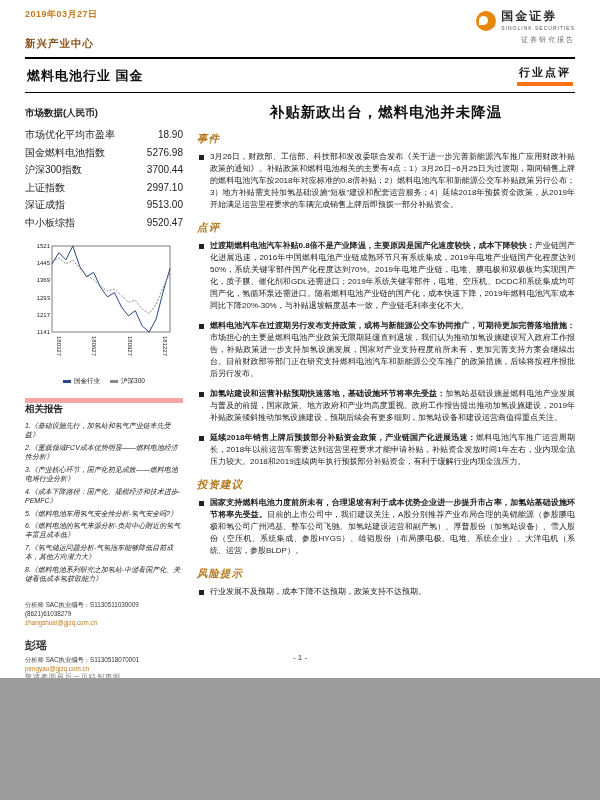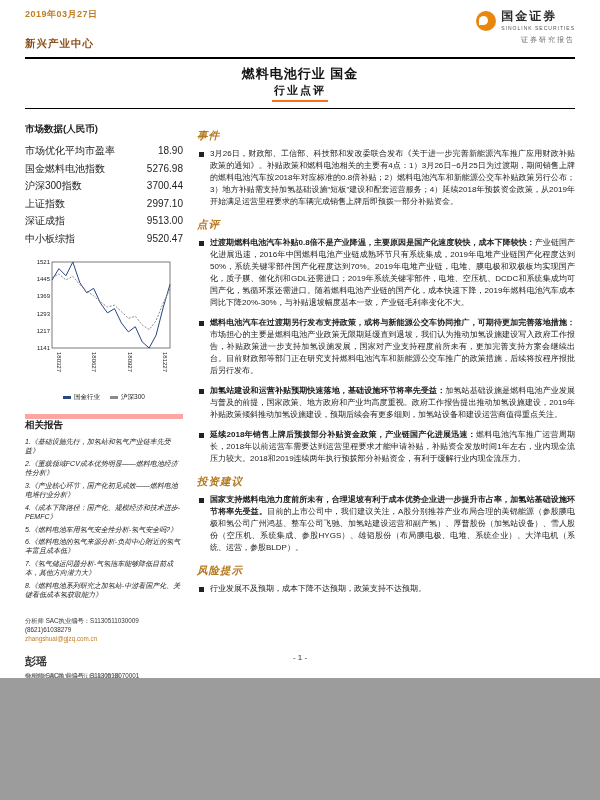--- a/index.html
+++ b/index.html
@@ -13,23 +13,23 @@
   .top-right{text-align:right;}
   .brand-row{display:flex;align-items:flex-end;justify-content:flex-end;}
   .logo{width:20px;height:20px;border-radius:50%;background:#e9860d;position:relative;display:inline-block;margin-right:5px;}
   .logo::after{content:"";position:absolute;width:9px;height:9px;background:#fff;border-radius:50% 50% 50% 0;top:5px;left:3px;}
   .brand-text{display:inline-block;text-align:left;}
   .brand-name{display:block;font-size:12px;font-weight:bold;color:#2a2a2a;letter-spacing:2px;}
   .brand-sub{display:block;font-size:5px;color:#555;letter-spacing:1px;}
   .tagline{font-size:7px;color:#666;margin-top:4px;letter-spacing:2px;}
   
   .title-band{border-top:2px solid #000;border-bottom:1px solid #000;display:flex;
-              justify-content:space-between;align-items:center;padding:6px 2px;margin-top:6px;flex-direction:column;}
+              justify-content:space-between;align-items:center;padding:6px 2px;margin-top:6px;}
   .report-title{font-size:13px;font-weight:bold;color:#111;letter-spacing:1px;}
-  .report-type{font-size:11px;font-weight:bold;color:#111;letter-spacing:2px;border-bottom:2px solid #f97316;padding:0 2px 2px 2px;}
+  .report-type{font-size:11px;font-weight:bold;color:#111;letter-spacing:2px;border-bottom:4px solid #f97316;padding:0 2px 2px 2px;}
   
   .body-wrap{display:flex;margin-top:10px;}
   .sidebar{width:158px;flex:none;margin-right:14px;}
   .content{flex:1;min-width:0;}
   .main-title{text-align:center;font-size:14.5px;font-weight:bold;color:#111;letter-spacing:1px;margin-bottom:10px;}
   
   .mkt-title{font-size:9.5px;font-weight:bold;margin:4px 0 6px 0;}
   .mkt-row{display:flex;justify-content:space-between;font-size:10px;line-height:1.75;}
   .mkt-row .v{text-align:right;}
   .chart-box{margin-top:10px;}
@@ -159,20 +159,21 @@
         </div>
         <div class="analyst">
           <div class="nm">彭瑶</div>
           <div class="rl">分析师 SAC执业编号：S1130518070001</div>
           <div class="em">pengyao@gjzq.com.cn</div>
         </div>
       </div>
     </div>
 
     <div class="content">
+      <div class="main-title">补贴新政出台，燃料电池并未降温</div>
 
       <div class="section">
         <div class="sec-heading">事件</div>
         <div class="bullet">
           <span class="marker"></span>
           <p class="btext"><span class="lead"></span><span>3月26日，财政部、工信部、科技部和发改委联合发布《关于进一步完善新能源汽车推广应用财政补贴政策的通知》。补贴政策和燃料电池相关的主要有4点：1）3月26日~6月25日为过渡期，期间销售上牌的燃料电池汽车按2018年对应标准的0.8倍补贴；2）燃料电池汽车和新能源公交车补贴政策另行公布；3）地方补贴需支持加氢基础设施“短板”建设和配套运营服务；4）延续2018年预拨资金政策，从2019年开始满足运营里程要求的车辆完成销售上牌后即预拨一部分补贴资金。</span></p>
         </div>
       </div>
 
       <div class="section">

